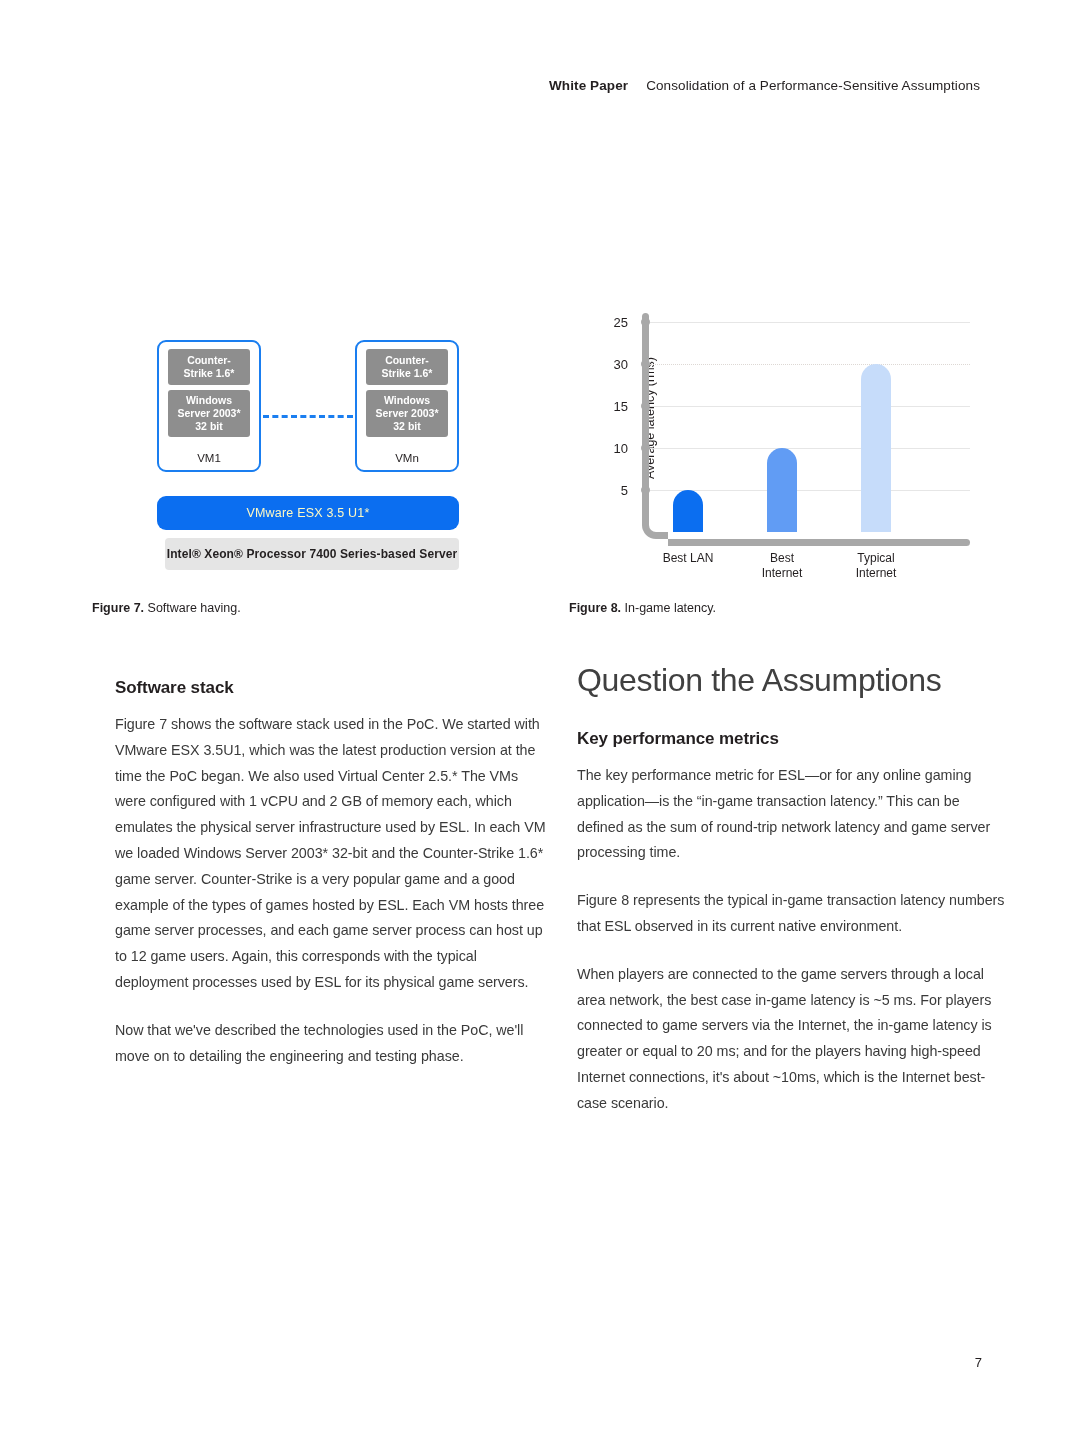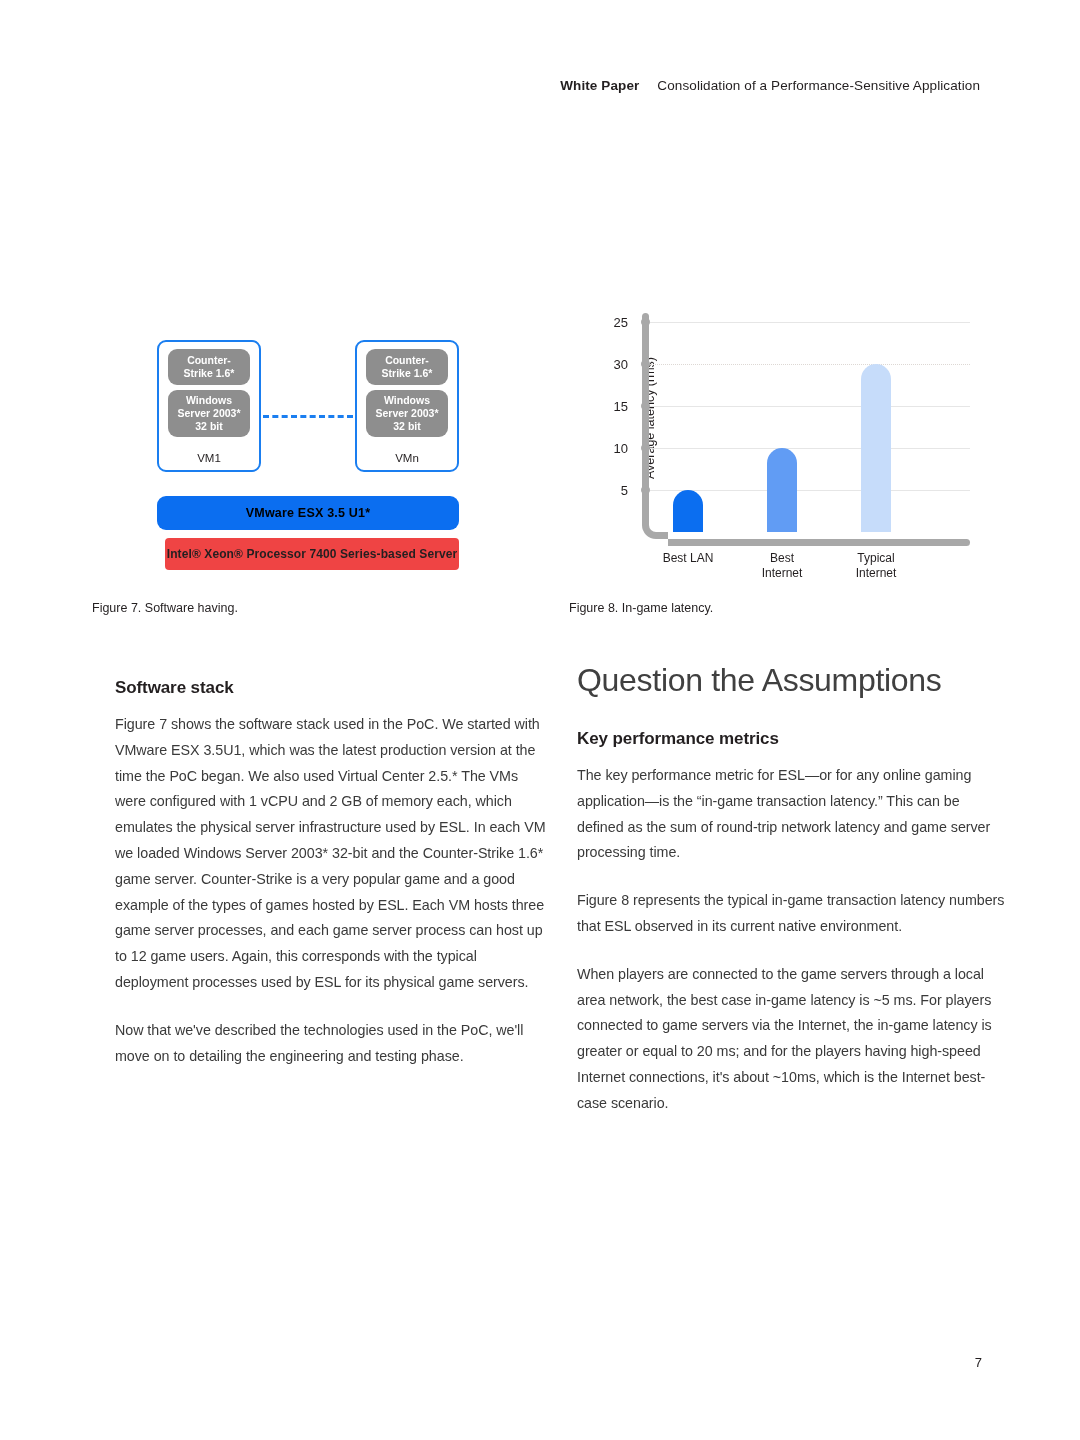--- a/index.html
+++ b/index.html
@@ -54,21 +54,21 @@
     background: #ffffff;
     box-sizing: border-box;
   }
   .vm-box.left  { left: 0; }
   .vm-box.right { right: 0; }
   .proc-box {
     position: absolute;
     left: 9px;
     right: 9px;
     background: #8e8e8e;
-    border-radius: 9px;
+    border-radius: 3px;
     color: #ffffff;
     font-size: 10.5px;
     font-weight: bold;
     line-height: 13px;
     text-align: center;
     display: flex;
     flex-direction: column;
     align-items: center;
     justify-content: center;
     box-sizing: border-box;
@@ -92,35 +92,35 @@
     border-top: 3px dashed #1a7ef0;
   }
   .esx-bar {
     position: absolute;
     left: 0;
     right: 0;
     top: 156px;
     height: 34px;
     background: #0b6ef0;
     border-radius: 9px;
-    color: #000000;
+    color: #fef9c3;
     font-size: 12.5px;
-    font-weight: bold;
+    font-weight: normal;
     display: flex;
     align-items: center;
     justify-content: center;
     letter-spacing: .2px;
   }
   .cpu-bar {
     position: absolute;
     left: 0;
     right: 0;
     top: 198px;
     height: 32px;
-    background: #ef4444;
+    background: #e5e5e5;
     border-radius: 4px;
     color: #231f20;
     font-size: 12px;
     font-weight: bold;
     display: flex;
     align-items: center;
     justify-content: center;
     letter-spacing: .1px;
     margin-left: 8px;
   }
@@ -223,21 +223,21 @@
     color: #231f20;
   }
 
   
   .caption {
     position: absolute;
     font-size: 12.5px;
     color: #231f20;
     white-space: nowrap;
   }
-  .caption .lead { font-weight: normal; text-align: right; }
+  .caption .lead { font-weight: bold; text-align: right; }
   .caption.c7 { left: 92px;  top: 601px; }
   .caption.c8 { left: 554px; top: 601px; padding-left: 15px; }
 
   
   .col {
     position: absolute;
     width: 432px;
     top: 678px;
     margin-left: 21px;
   }
@@ -273,21 +273,21 @@
     right: 98px;
     top: 1355px;
     font-size: 13px;
     color: #231f20;
   }
 </style>
 </head>
 <body>
 
 <div class="page-header">
-  <span class="wp">White Paper</span><span>Consolidation of a Performance-Sensitive Application</span>
+  <span class="wp">White Paper</span><span>Consolidation of a Performance-Sensitive Assumptions</span>
 </div>
 
 <div class="fig7">
   <div class="vm-row">
 
     <div class="vm-box left">
       <div class="proc-box game">
         <span>Counter-</span>
         <span>Strike 1.6*</span>
       </div>

